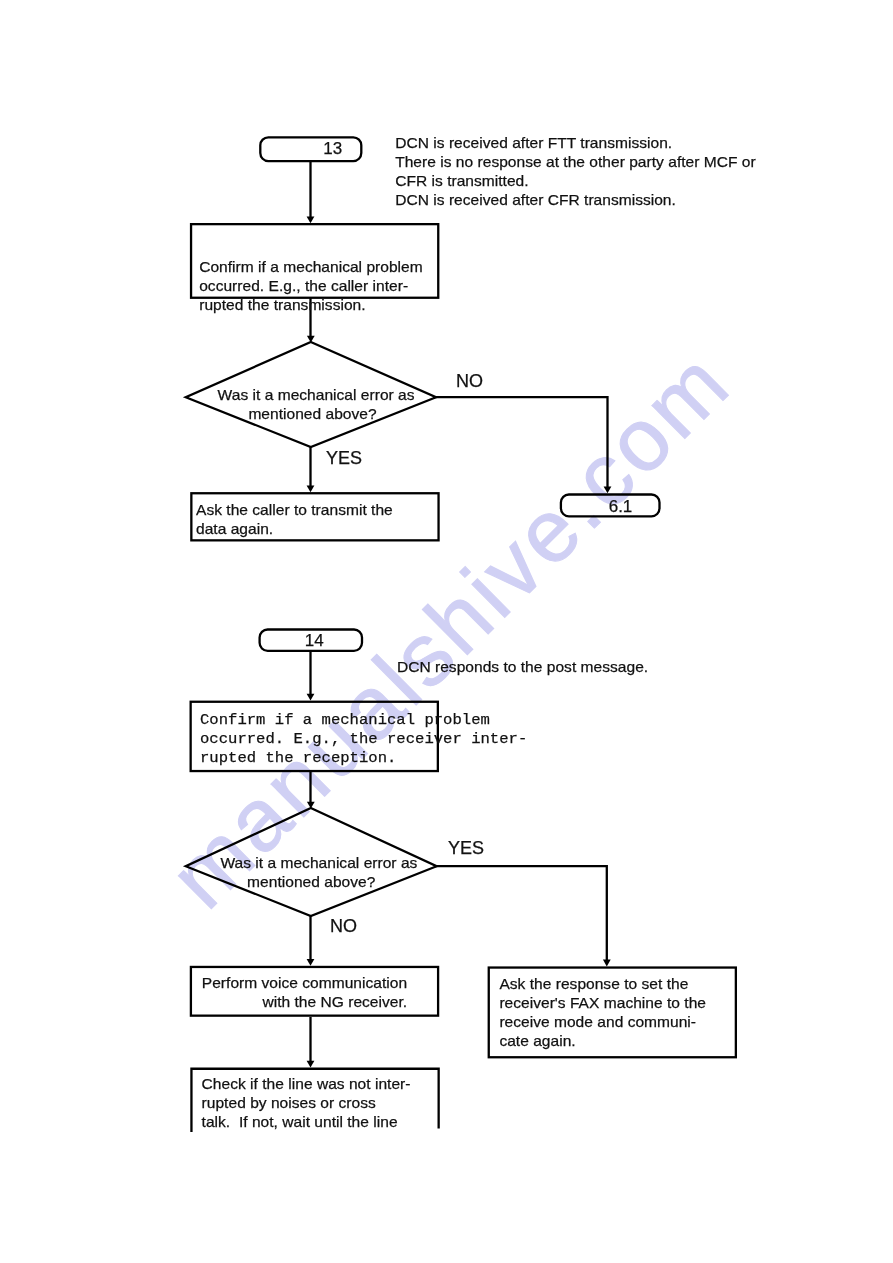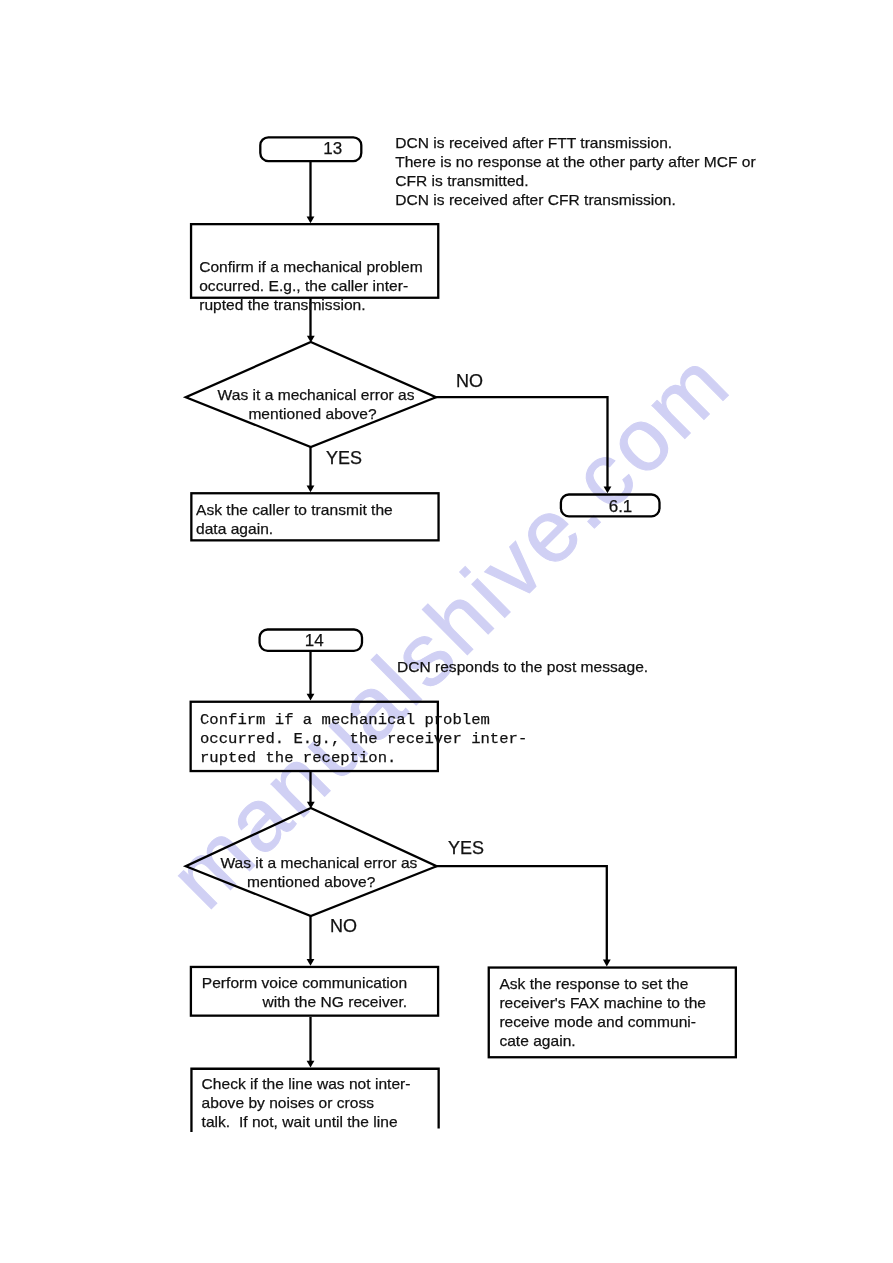--- a/index.html
+++ b/index.html
@@ -96,16 +96,16 @@
 
   <div class="node-text" style="left:201.8px;top:972.7px;text-align:right;"><span>Perform voice communication</span>
 <span>with the NG receiver.</span></div>
 
   <div class="node-text" style="left:499.4px;top:974.2px;"><span>Ask the response to set the</span>
 <span>receiver's FAX machine to the</span>
 <span>receive mode and communi-</span>
 <span>cate again.</span></div>
 
   <div class="node-text" style="left:201.6px;top:1073.7px;"><span>Check if the line was not inter-</span>
-<span>above by noises or cross</span>
+<span>rupted by noises or cross</span>
 <span>talk.  If not, wait until the line</span></div>
 
 </div>
 
 </body></html>

